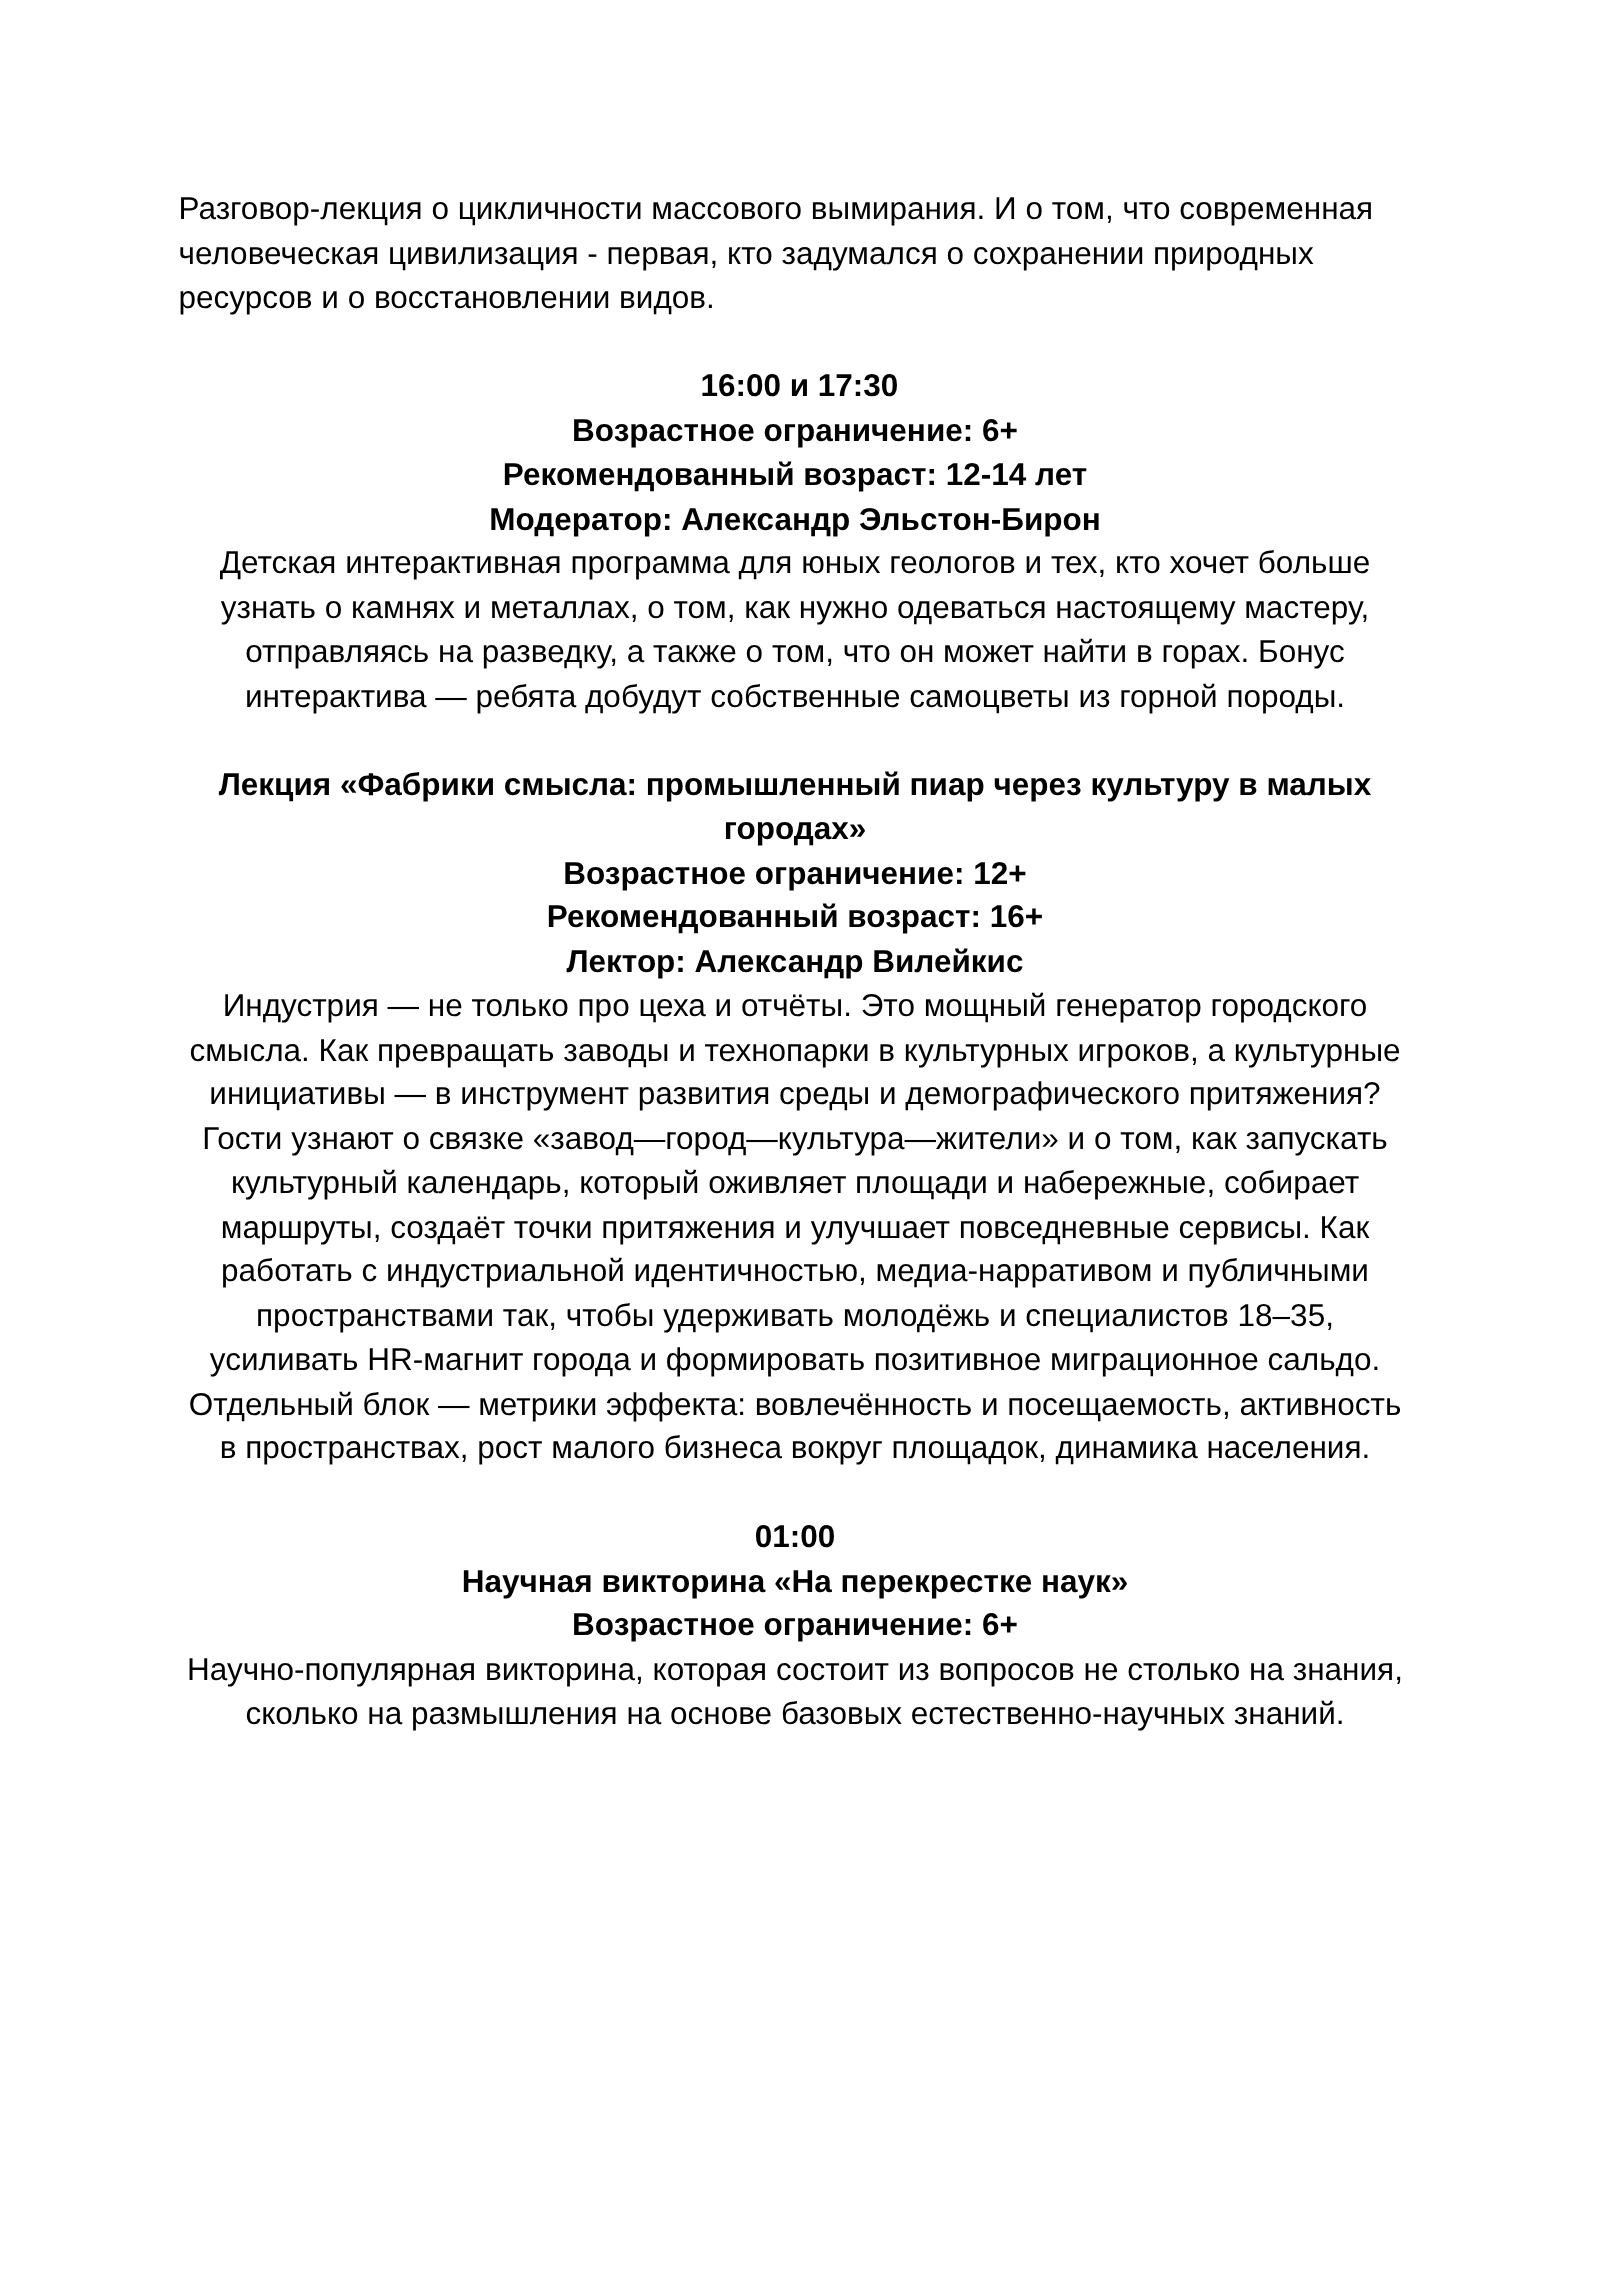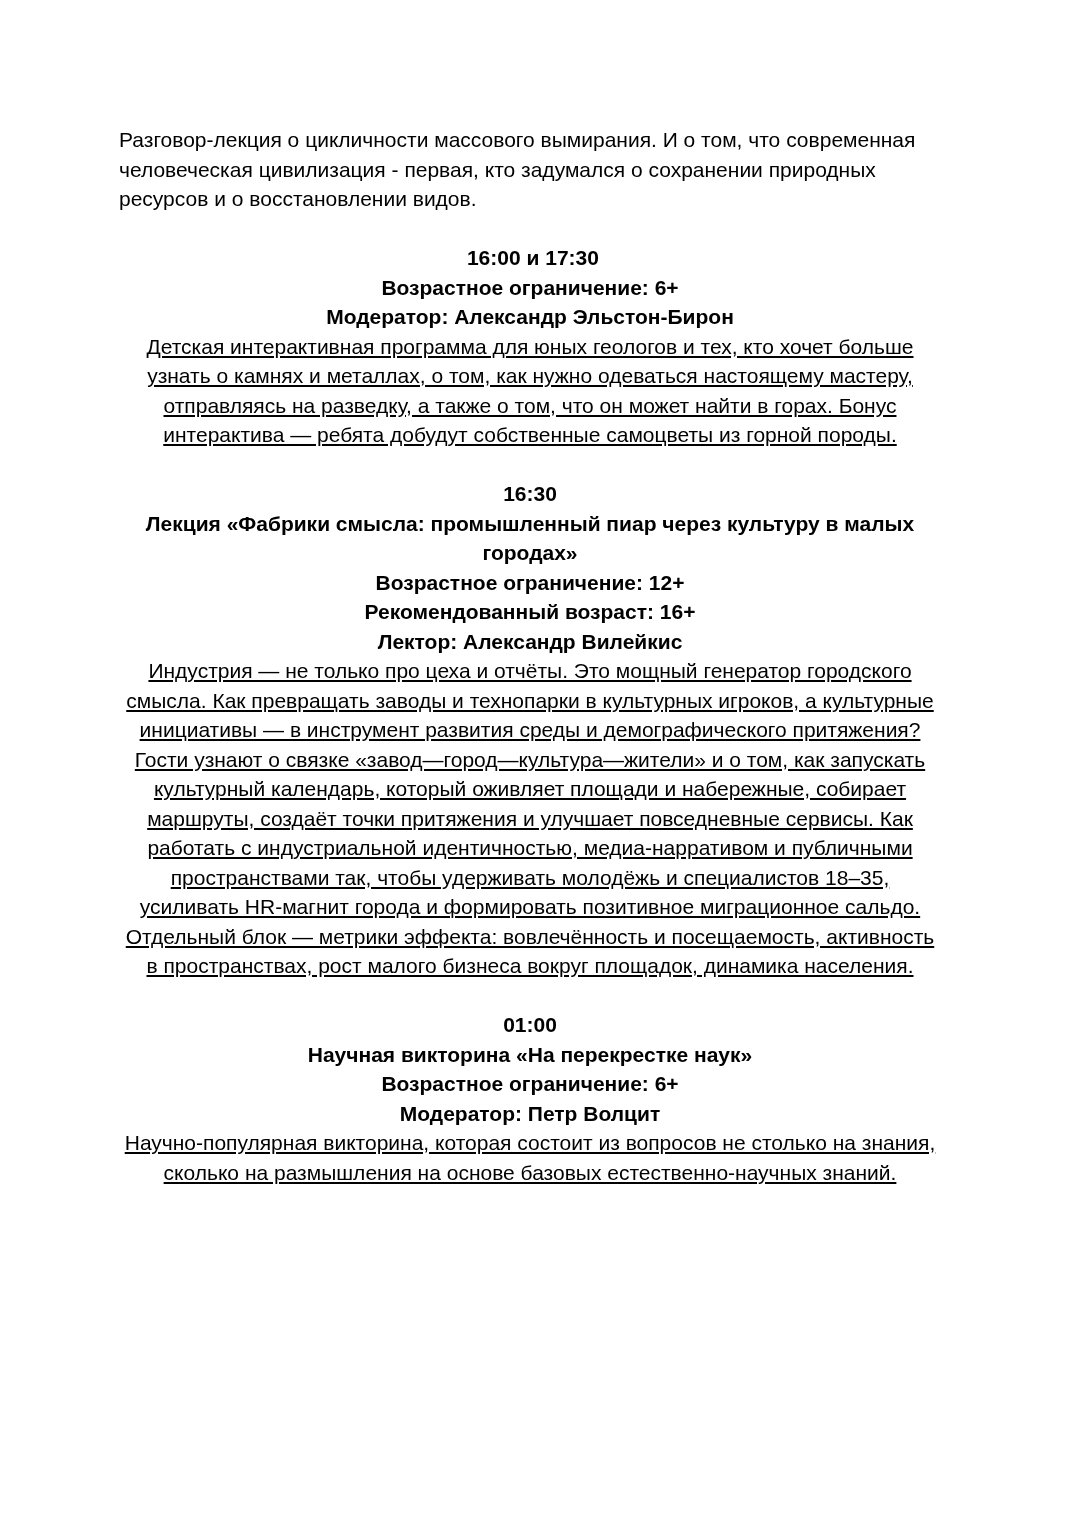--- a/index.html
+++ b/index.html
@@ -33,49 +33,47 @@
   .event {
     margin-top: 29.5px; 
     text-align: center;
   }
   .hdr {
     font-weight: bold;
     white-space: pre-wrap; 
   }
   .desc {
     font-weight: normal;
-    text-decoration: underline;
   }
 </style>
 </head>
 <body>
 
 <div class="page">
   <div class="doc">
 
     <p class="para">Разговор-лекция о цикличности массового вымирания. И о том, что современная человеческая цивилизация - первая, кто задумался о сохранении природных ресурсов и о восстановлении видов.</p>
 
     <section class="event">
       <div class="hdr"> 16:00 и 17:30</div>
       <div class="hdr">Возрастное ограничение: 6+</div>
+      <div class="hdr">Рекомендованный возраст: 12-14 лет</div>
       <div class="hdr">Модератор: Александр Эльстон-Бирон</div>
       <p class="desc">Детская интерактивная программа для юных геологов и тех, кто хочет больше узнать о камнях и металлах, о том, как нужно одеваться настоящему мастеру, отправляясь на разведку, а также о том, что он может найти в горах. Бонус интерактива — ребята добудут собственные самоцветы из горной породы.</p>
     </section>
 
     <section class="event">
-      <div class="hdr">16:30</div>
       <div class="hdr">Лекция «Фабрики смысла: промышленный пиар через культуру в малых городах»</div>
       <div class="hdr">Возрастное ограничение: 12+</div>
       <div class="hdr">Рекомендованный возраст: 16+</div>
       <div class="hdr">Лектор: Александр Вилейкис</div>
       <p class="desc">Индустрия — не только про цеха и отчёты. Это мощный генератор городского смысла. Как превращать заводы и технопарки в культурных игроков, а культурные инициативы — в инструмент развития среды и демографического притяжения? Гости узнают о связке «завод—город—культура—жители» и о том, как запускать культурный календарь, который оживляет площади и набережные, собирает маршруты, создаёт точки притяжения и улучшает повседневные сервисы. Как работать с индустриальной идентичностью, медиа-нарративом и публичными пространствами так, чтобы удерживать молодёжь и специалистов 18–35, усиливать HR-магнит города и формировать позитивное миграционное сальдо. Отдельный блок — метрики эффекта: вовлечённость и посещаемость, активность в пространствах, рост малого бизнеса вокруг площадок, динамика населения.</p>
     </section>
 
     <section class="event">
       <div class="hdr">01:00</div>
       <div class="hdr">Научная викторина «На перекрестке наук»</div>
       <div class="hdr">Возрастное ограничение: 6+</div>
-      <div class="hdr">Модератор: Петр Волцит</div>
       <p class="desc">Научно-популярная викторина, которая состоит из вопросов не столько на знания, сколько на размышления на основе базовых естественно-научных знаний.</p>
     </section>
 
   </div>
 </div>
 
 </body></html>

